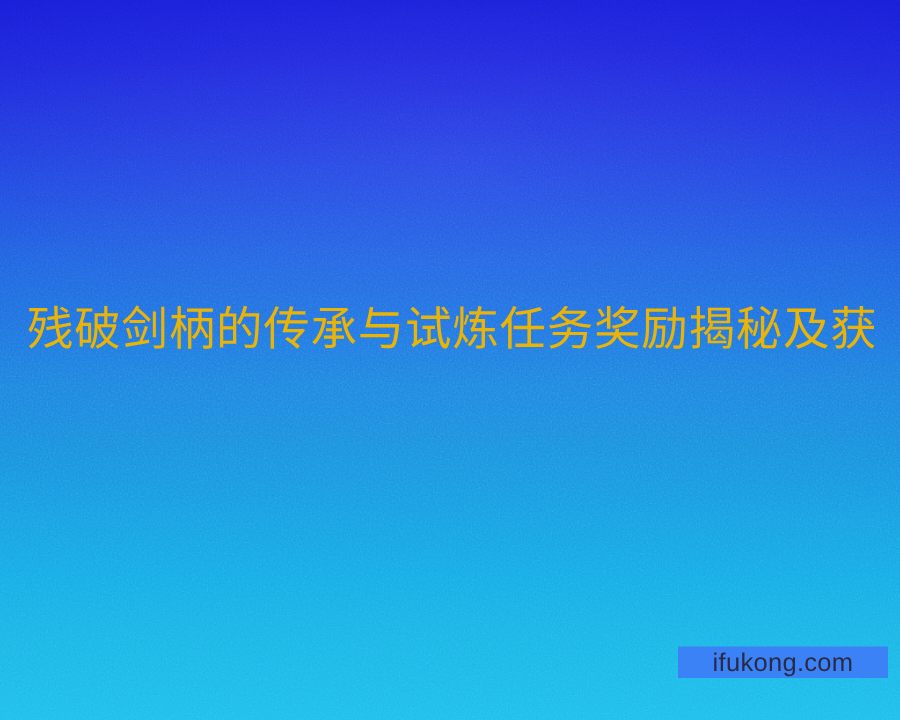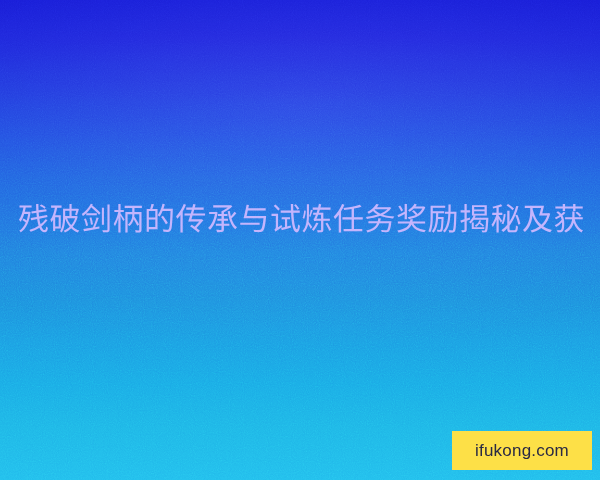--- a/index.html
+++ b/index.html
@@ -69,36 +69,36 @@
     position: absolute;
     left: 0;
     right: 0;
     top: 198px;
     padding: 0 18px;
     text-align: center;
     box-sizing: border-box;
     z-index: 3;
   }
   .title-line {
-    color: #c4b5fd;
+    color: #eab308;
     font-size: 31px;
     line-height: 43px;
     letter-spacing: 0.5px;
     font-weight: 400;
     white-space: nowrap;
   }
 
   
   #watermark-badge {
     position: absolute;
     left: 452px;
     top: 431px;
     width: 140px;
-    height: 39px;
-    background: #fde047;
+    height: 21px;
+    background: #3b82f6;
     display: flex;
     align-items: center;
     justify-content: center;
     z-index: 4;
   }
   #watermark-text {
     color: #2a2a44;
     font-size: 17px;
     line-height: 1;
     letter-spacing: 0.2px;

